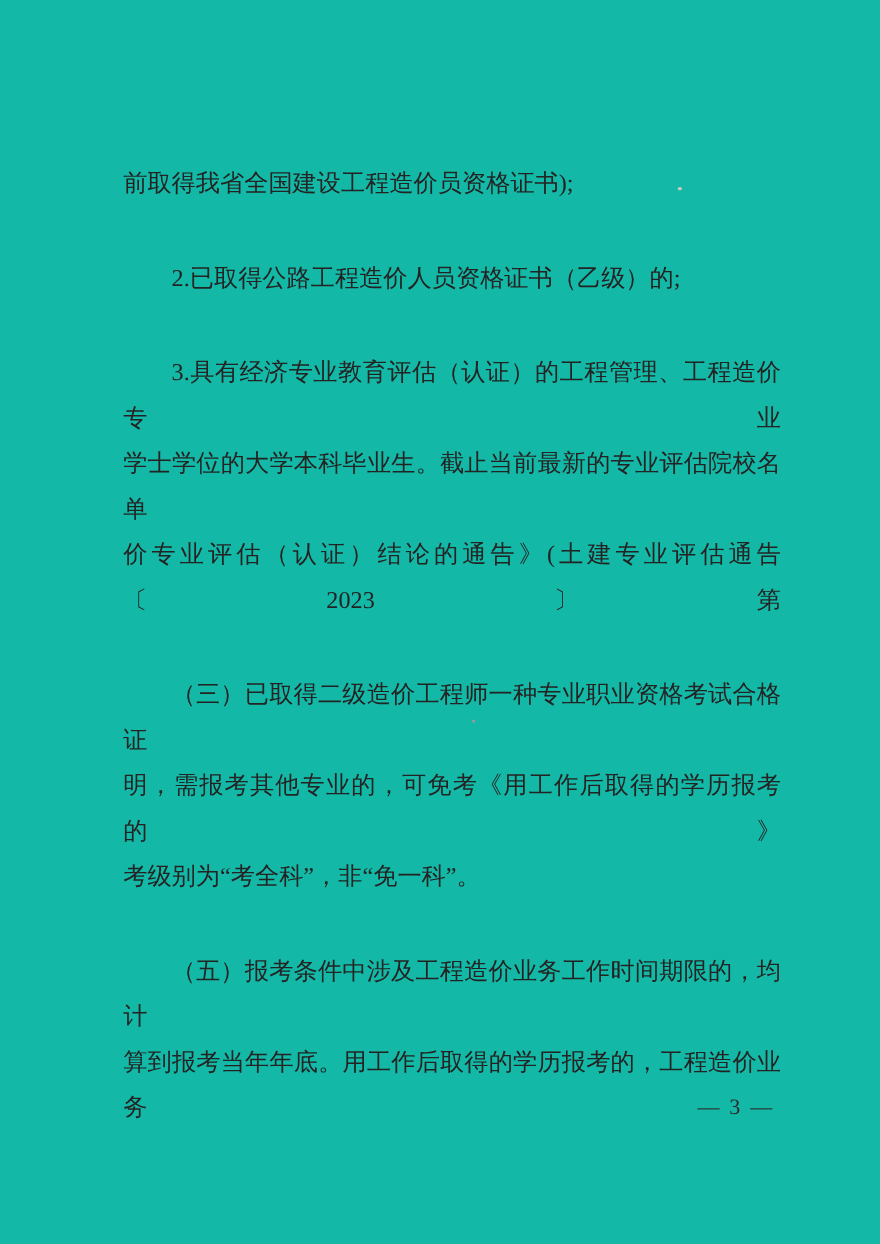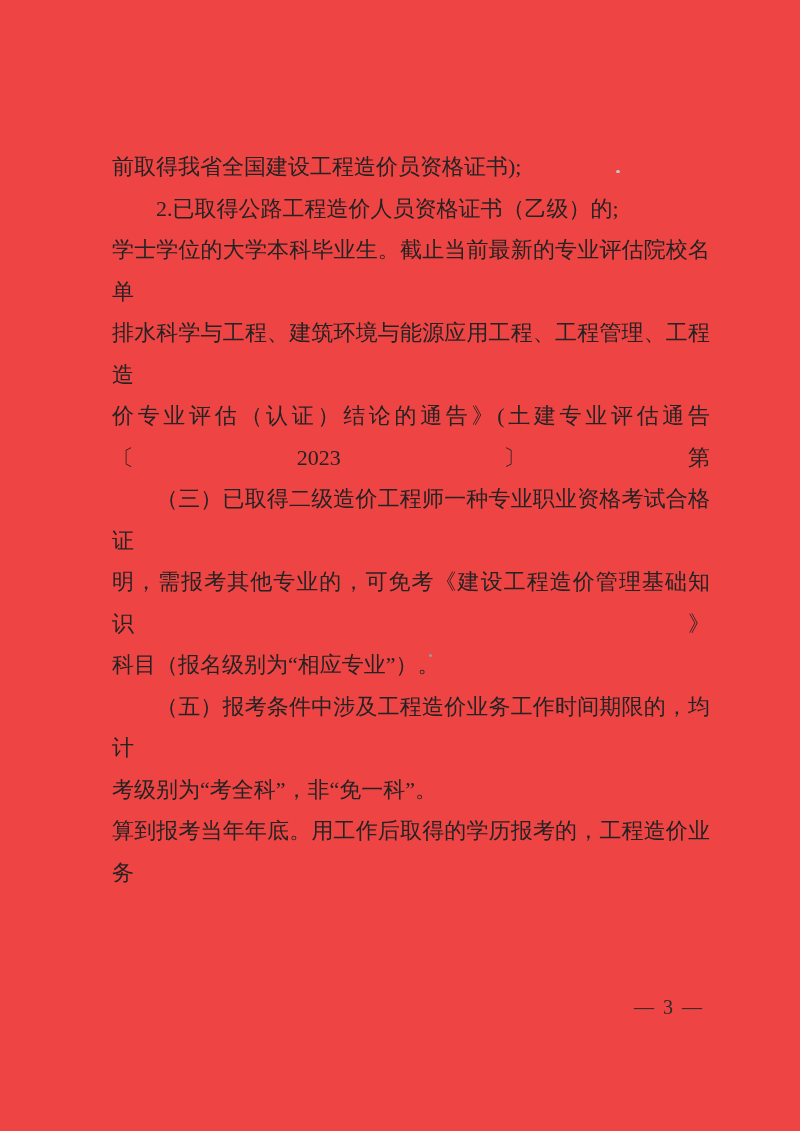--- a/index.html
+++ b/index.html
@@ -4,21 +4,21 @@
 <style>
   html, body {
     margin: 0;
     padding: 0;
     background: #ffffff;
   }
   .page {
     position: relative;
     width: 800px;
     height: 1131px;
-    background: #ef4444;
+    background: #14b8a6;
     overflow: hidden;
     font-family: "Liberation Serif", "DejaVu Serif", serif;
   }
   .textblock {
     position: absolute;
     left: 112px;
     top: 146px;
     width: 598px;
     color: #232323;
     font-size: 22px;
@@ -26,20 +26,21 @@
   }
   .ln {
     min-height: 41.5px;
   }
   .jst {
     text-align: justify;
     text-align-last: justify;
   }
   .ind {
     text-indent: 44px;
+    margin-top: 44px;
   }
   .pageno {
     position: absolute;
     left: 634px;
     top: 996px;
     font-size: 20px;
     color: #2b2b2b;
     word-spacing: 4px;
     white-space: nowrap;
   }
@@ -63,28 +64,27 @@
   }
 </style>
 </head>
 <body>
 
 <div class="page">
 
   <div class="textblock">
     <div class="ln">前取得我省全国建设工程造价员资格证书);</div>
     <div class="ln ind">2.已取得公路工程造价人员资格证书（乙级）的;</div>
+    <div class="ln ind jst">3.具有经济专业教育评估（认证）的工程管理、工程造价专业</div>
     <div class="ln jst">学士学位的大学本科毕业生。截止当前最新的专业评估院校名单</div>
-    <div class="ln jst">排水科学与工程、建筑环境与能源应用工程、工程管理、工程造</div>
     <div class="ln jst">价专业评估（认证）结论的通告》(土建专业评估通告〔2023〕第</div>
     <div class="ln ind jst">（三）已取得二级造价工程师一种专业职业资格考试合格证</div>
-    <div class="ln jst">明，需报考其他专业的，可免考《建设工程造价管理基础知识》</div>
-    <div class="ln">科目（报名级别为“相应专业”）。</div>
+    <div class="ln jst">明，需报考其他专业的，可免考《用工作后取得的学历报考的》</div>
+    <div class="ln">考级别为“考全科”，非“免一科”。</div>
     <div class="ln ind jst">（五）报考条件中涉及工程造价业务工作时间期限的，均计</div>
-    <div class="ln">考级别为“考全科”，非“免一科”。</div>
     <div class="ln jst">算到报考当年年底。用工作后取得的学历报考的，工程造价业务</div>
 
   </div>
 
   <div class="pageno">— 3 —</div>
 
   <div class="artifact dot1"></div>
   <div class="artifact dot2"></div>
 
 </div>

